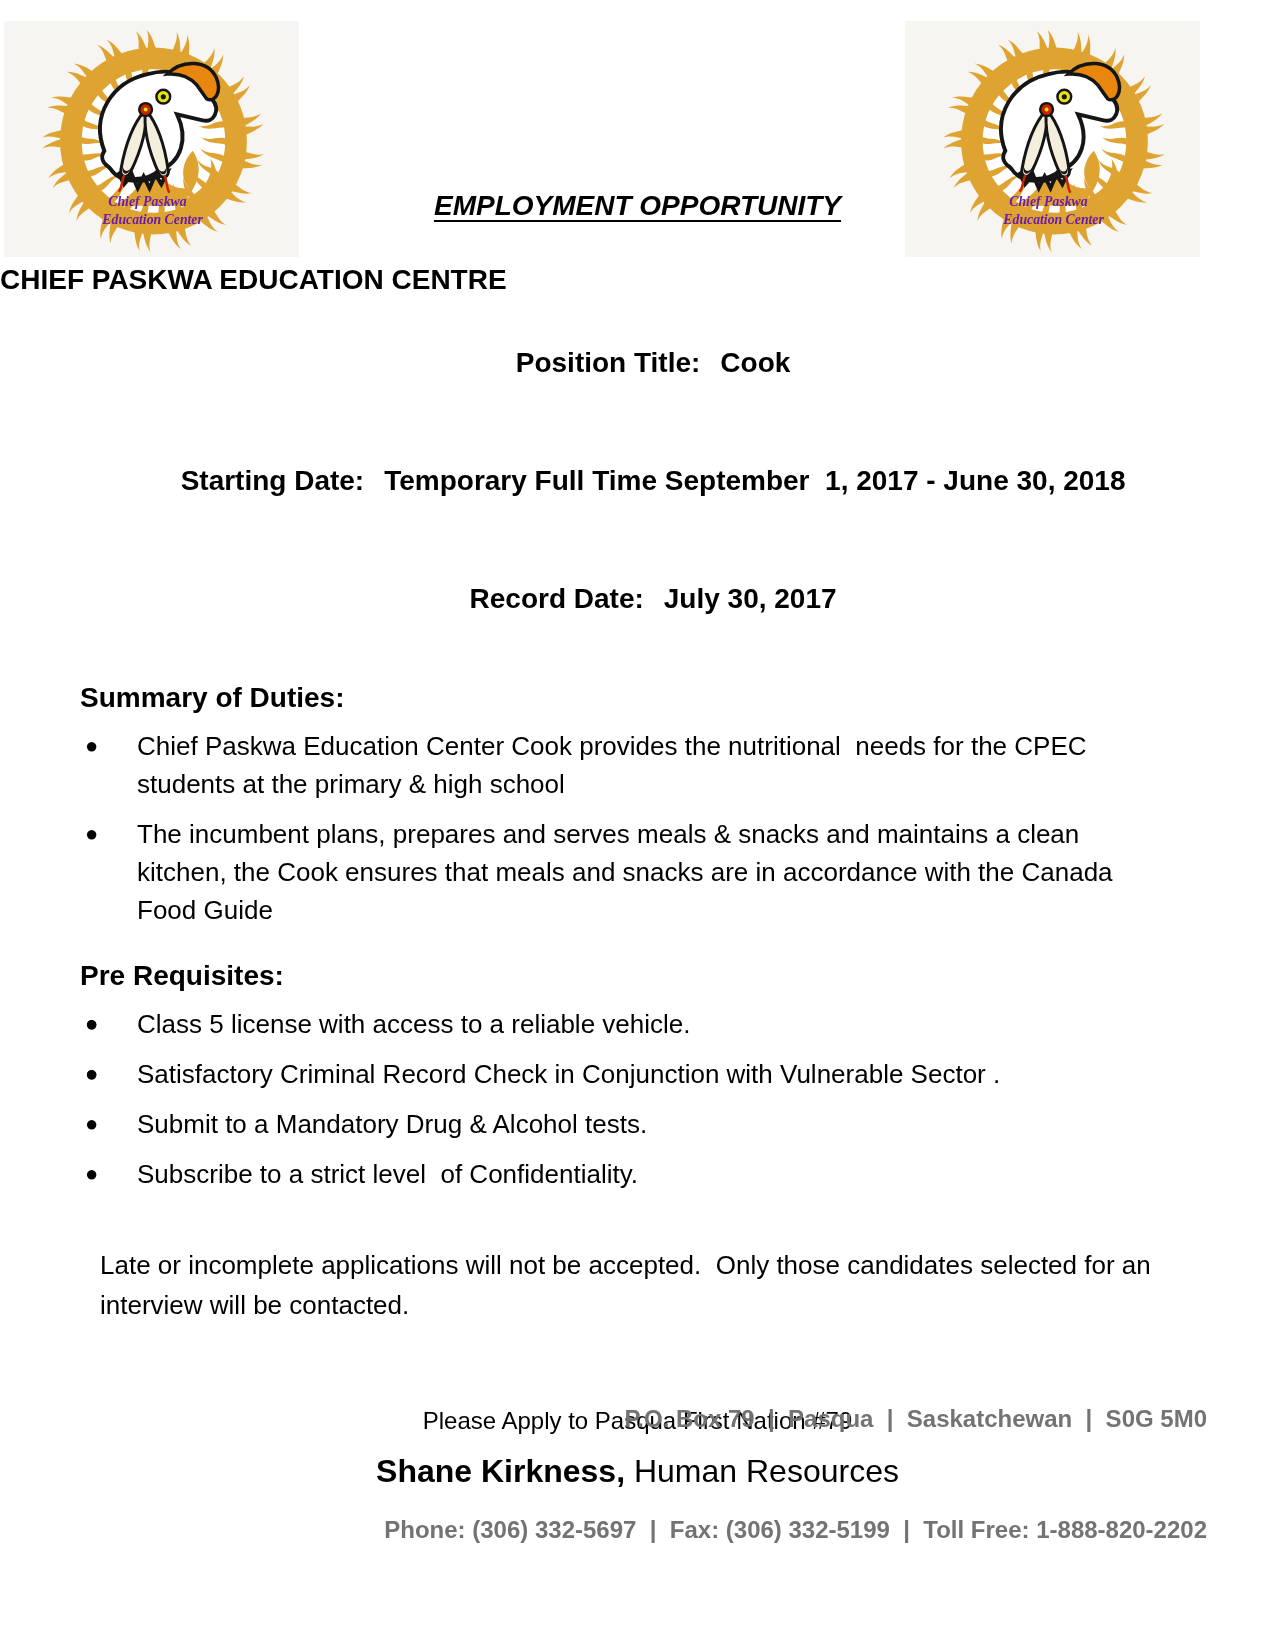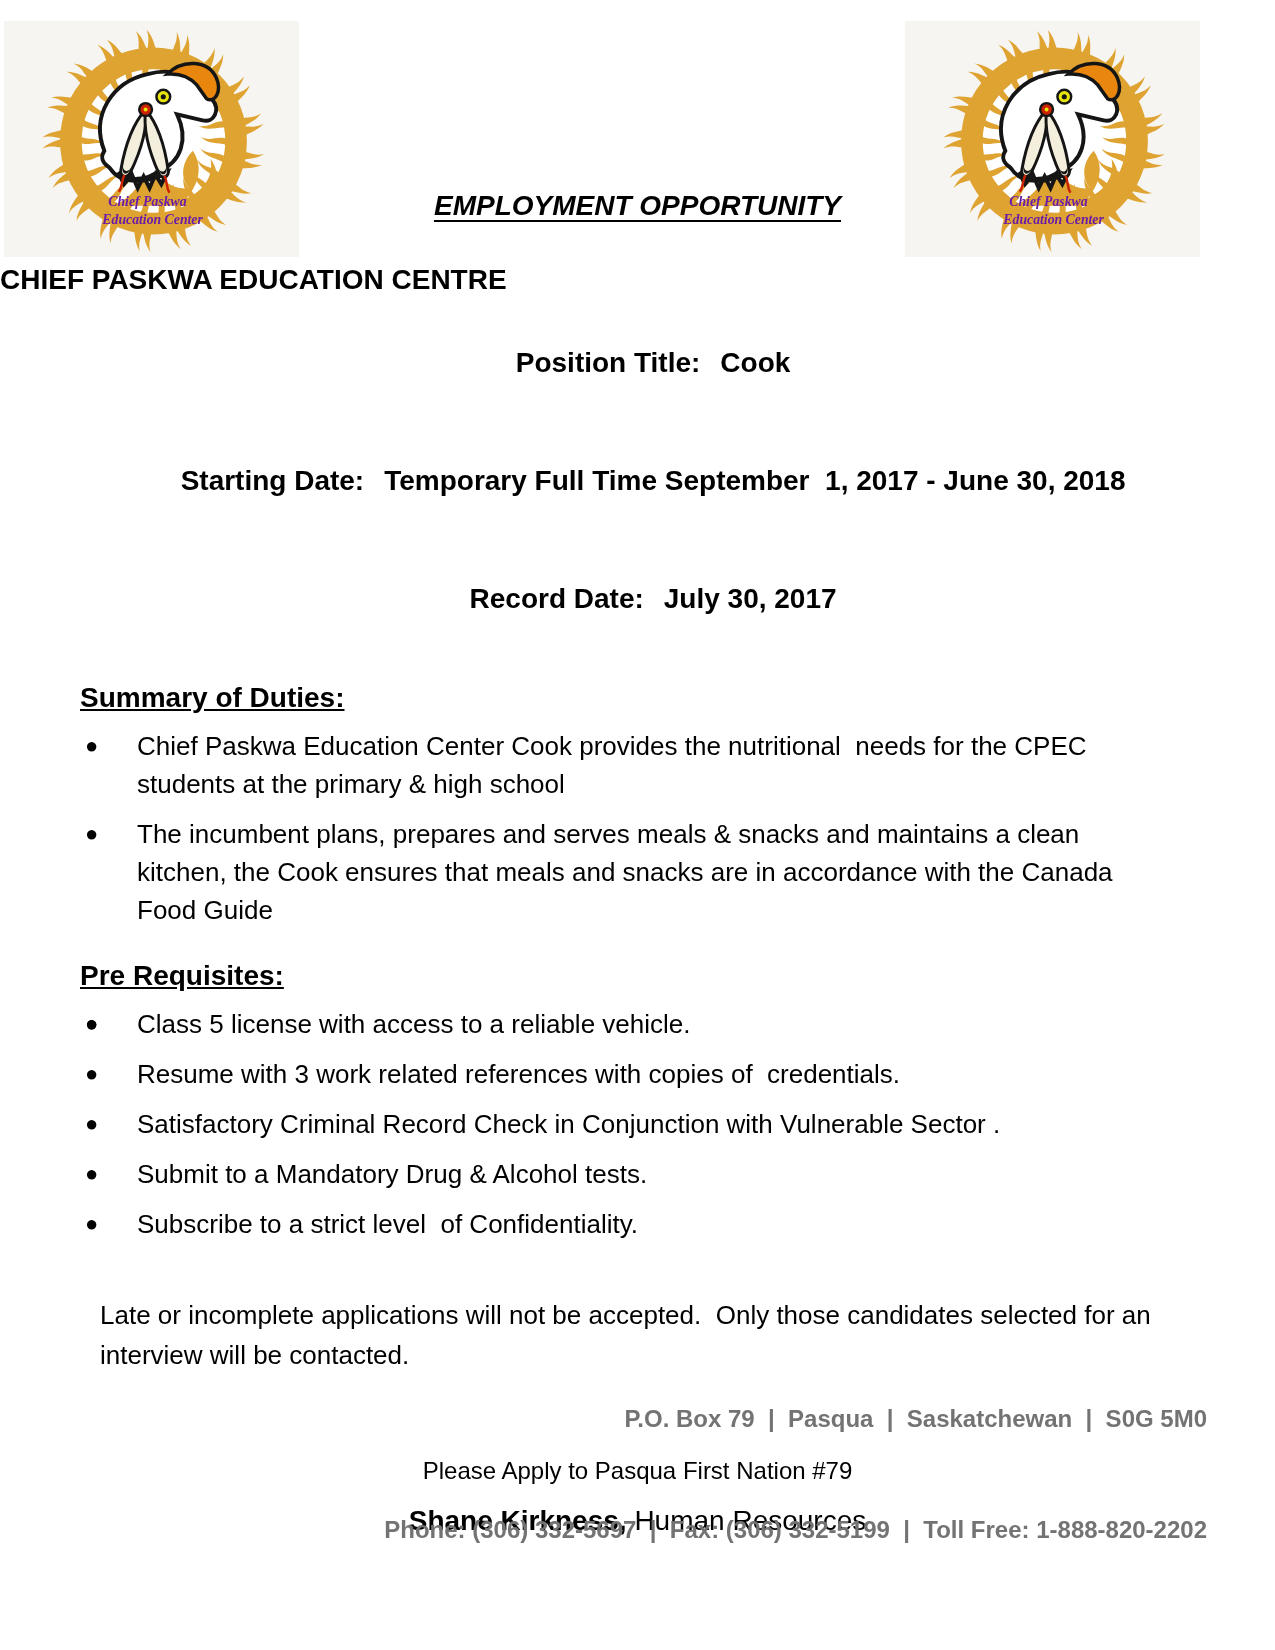--- a/index.html
+++ b/index.html
@@ -19,39 +19,39 @@
   
   .doc-title{
     padding-top:188px;margin:0;
     text-align:center;font-size:28px;line-height:36px;
     font-weight:bold;font-style:italic;text-decoration:underline;
     text-underline-offset:5px;
   }
   .org-name{margin:38px 0 0;text-align:left;font-size:28px;line-height:35px;font-weight:bold;}
   .meta-line{margin:13px 0 0;text-align:center;font-size:28px;line-height:35px;font-weight:bold;white-space:pre-wrap;}
   .meta-line .label{margin-right:20px;}
-  .section-heading{margin:30px 0 0 80px;font-size:28px;line-height:34px;font-weight:bold;text-decoration:underline;}
+  .section-heading{margin:30px 0 0 80px;font-size:28px;line-height:34px;font-weight:bold;}
   
   ul.bullets{list-style:none;margin:2px 0 0;padding:0;}
   ul.bullets li{
     position:relative;margin-top:12px;
     padding-left:137px;padding-right:105px;
     font-size:26px;line-height:38px;white-space:pre-wrap;
   }
   .bullet-dot{
     position:absolute;left:85px;top:0;
     font-size:22px;line-height:38px;
   }
   
   .notice{
     margin:52px auto 0;max-width:1075px;
     text-align:left;font-size:26px;line-height:40px;white-space:pre-wrap;
   }
   .apply-line1{margin:81px 0 0;text-align:center;font-size:24px;line-height:30px;}
-  .apply-line2{margin:20px 0 0;text-align:center;font-size:28px;line-height:30px;}
+  .apply-line2{margin:20px 0 0;text-align:center;font-size:32px;line-height:30px;}
   .apply-line2 .contact-name{font-weight:bold;}
   
   .footer{
     position:absolute;right:68px;bottom:28px;
     text-align:right;font-size:24px;line-height:37px;
     font-weight:bold;white-space:pre-wrap;
   }
   .logo-caption{
     font-family:"Liberation Serif", serif;
     font-weight:bold;font-style:italic;
@@ -269,21 +269,21 @@
   <div class="section-heading">Summary of Duties:</div>
   <ul class="bullets">
     <li><span class="bullet-dot">●</span><span>Chief Paskwa Education Center Cook provides the nutritional  needs for the CPEC students at the primary &amp; high school</span></li>
     <li><span class="bullet-dot">●</span><span>The incumbent plans, prepares and serves meals &amp; snacks and maintains a clean kitchen, the Cook ensures that meals and snacks are in accordance with the Canada Food Guide</span></li>
   </ul>
 
   <div class="section-heading">Pre Requisites:</div>
   <ul class="bullets">
     <li><span class="bullet-dot">●</span></li>
     <li><span class="bullet-dot">●</span><span>Class 5 license with access to a reliable vehicle.</span></li>
-    <li><span class="bullet-dot">●</span><span>Resume with 3 work related references with copies of  credentials.</span></li>
+    <li><span class="bullet-dot">●</span></li>
     <li><span class="bullet-dot">●</span><span>Satisfactory Criminal Record Check in Conjunction with Vulnerable Sector .</span></li>
     <li><span class="bullet-dot">●</span><span>Submit to a Mandatory Drug &amp; Alcohol tests.</span></li>
     <li><span class="bullet-dot">●</span><span>Subscribe to a strict level  of Confidentiality.</span></li>
   </ul>
 
   <p class="notice">Late or incomplete applications will not be accepted.  Only those candidates selected for an interview will be contacted.</p>
 
   <div class="apply-line1">Please Apply to Pasqua First Nation #79</div>
   <div class="apply-line2">
     <span class="contact-name">Shane Kirkness,</span><span style="white-space:pre-wrap;"> Human Resources</span>

